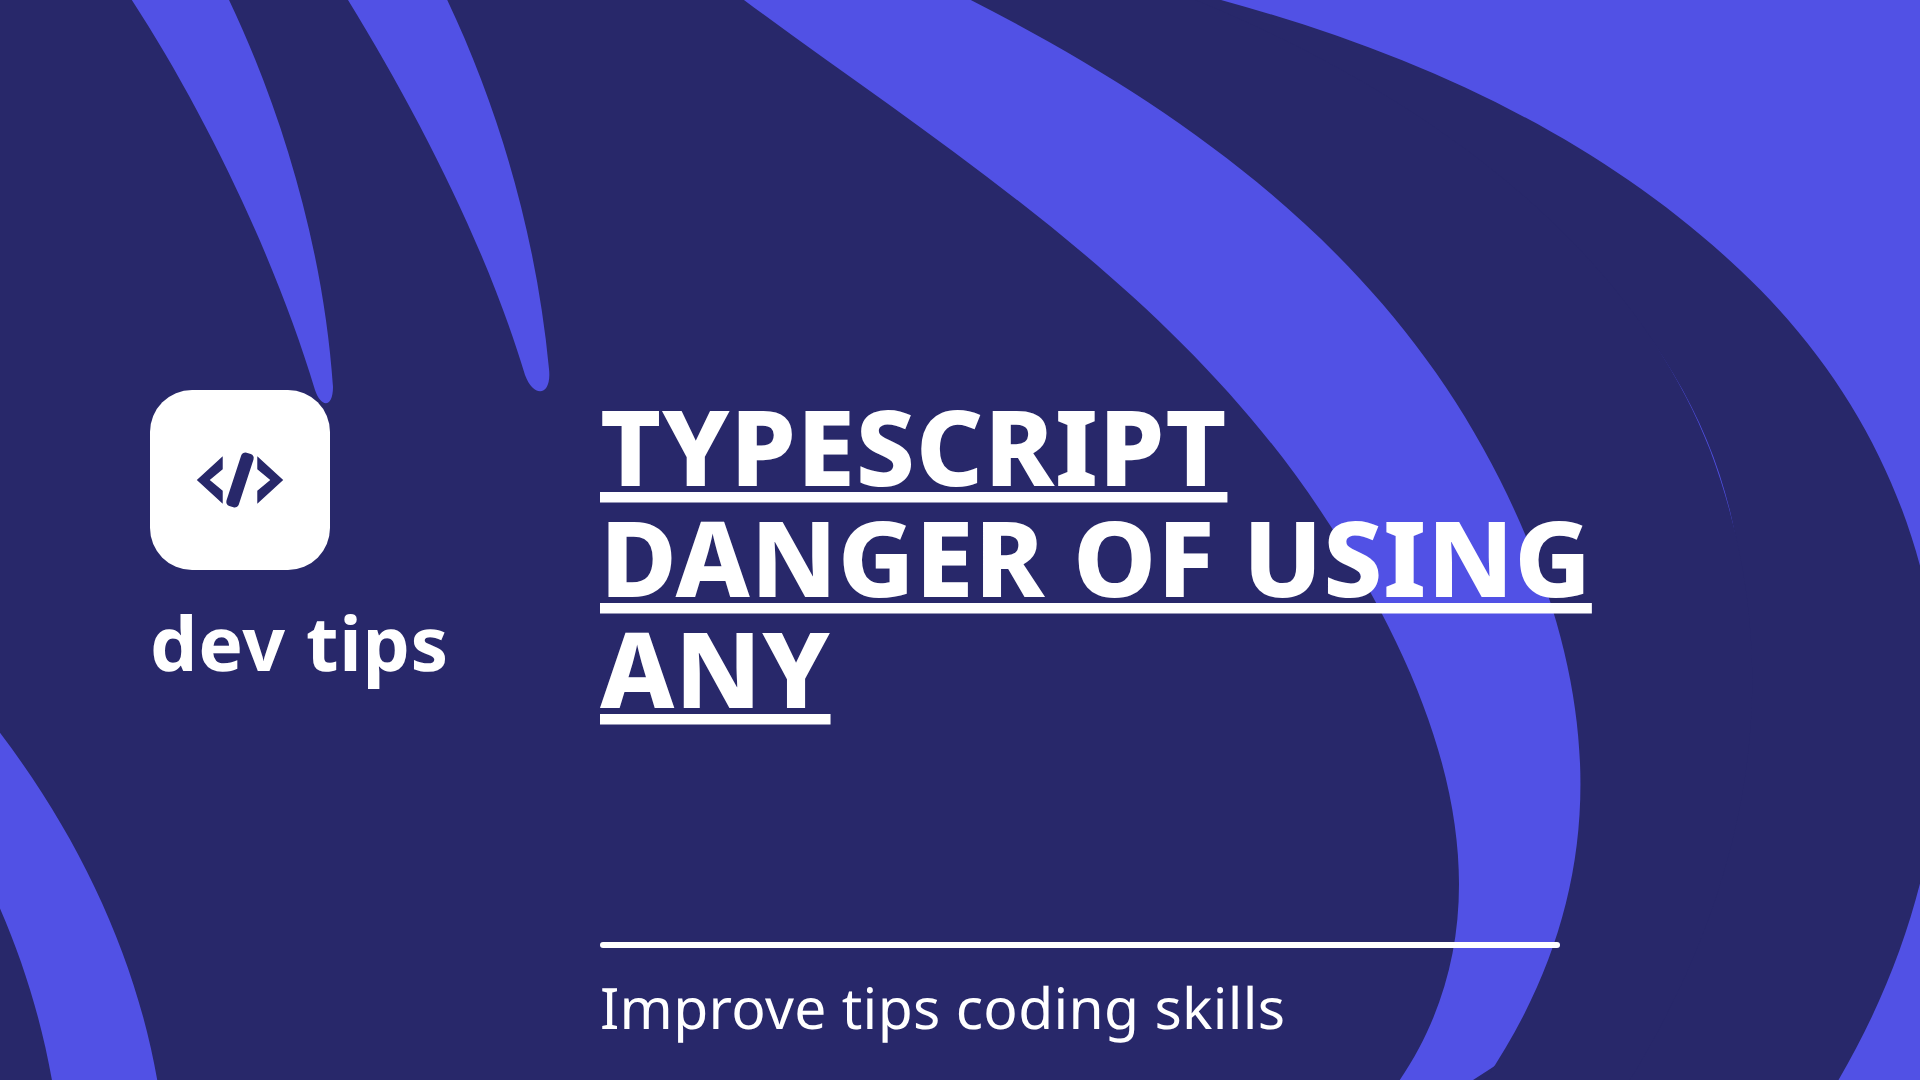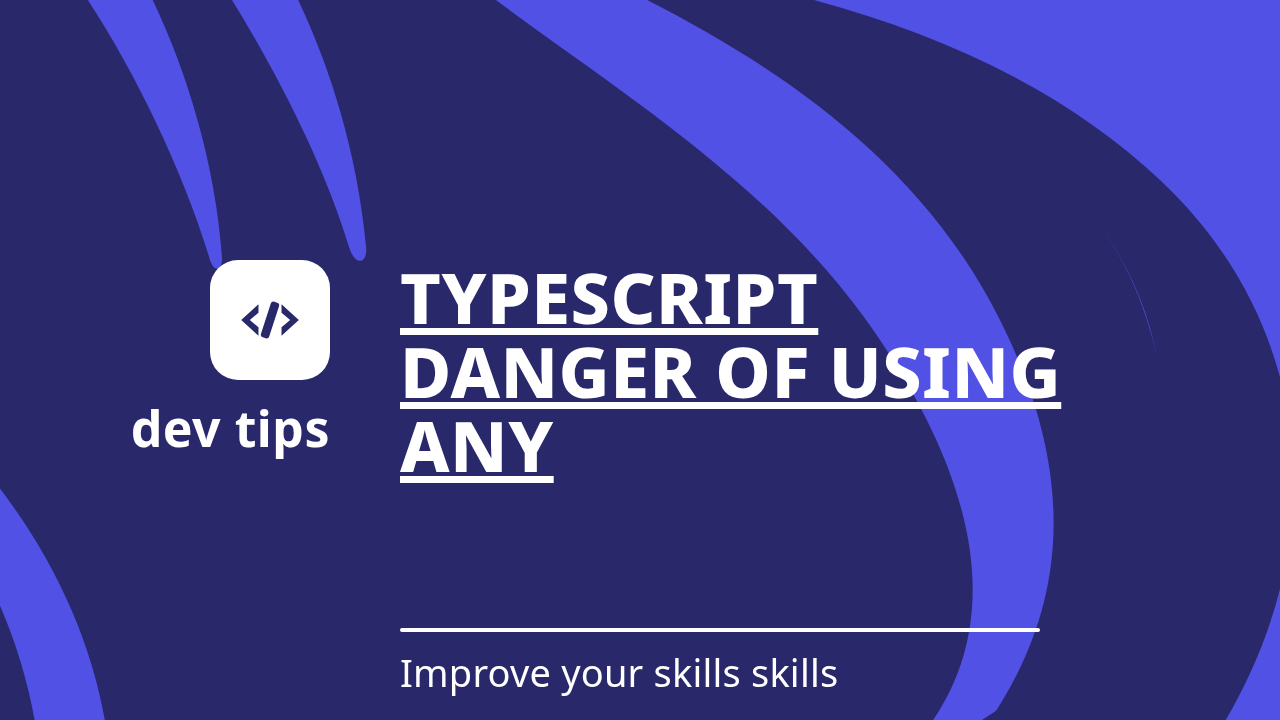--- a/index.html
+++ b/index.html
@@ -21,21 +21,21 @@
     height: 720px;
     display: block;
   }
   .logo-block {
     position: absolute;
     left: 100px;
     top: 260px;
     width: 230px;
     display: flex;
     flex-direction: column;
-    align-items: flex-end;
+    align-items: flex-start;
   }
   .logo-square {
     width: 120px;
     height: 120px;
     border-radius: 28px;
     display: flex;
     align-items: center;
     justify-content: center;
   }
   .logo-square svg { width: 72px; height: 48px; display: block; }
@@ -130,16 +130,16 @@
     </div>
     <div class="logo-text" style="color:#FFFFFF">dev tips</div>
   </div>
 
   <div class="title" style="color:#FFFFFF">TYPESCRIPT
 DANGER OF USING
 ANY</div>
 
   <div class="subline-wrap">
     <div class="divider" style="background:#FFFFFF"></div>
-    <div class="subline" style="color:#FFFFFF">Improve your skills skills</div>
+    <div class="subline" style="color:#FFFFFF">Improve tips coding skills</div>
   </div>
 
 </div>
 
 </body></html>

